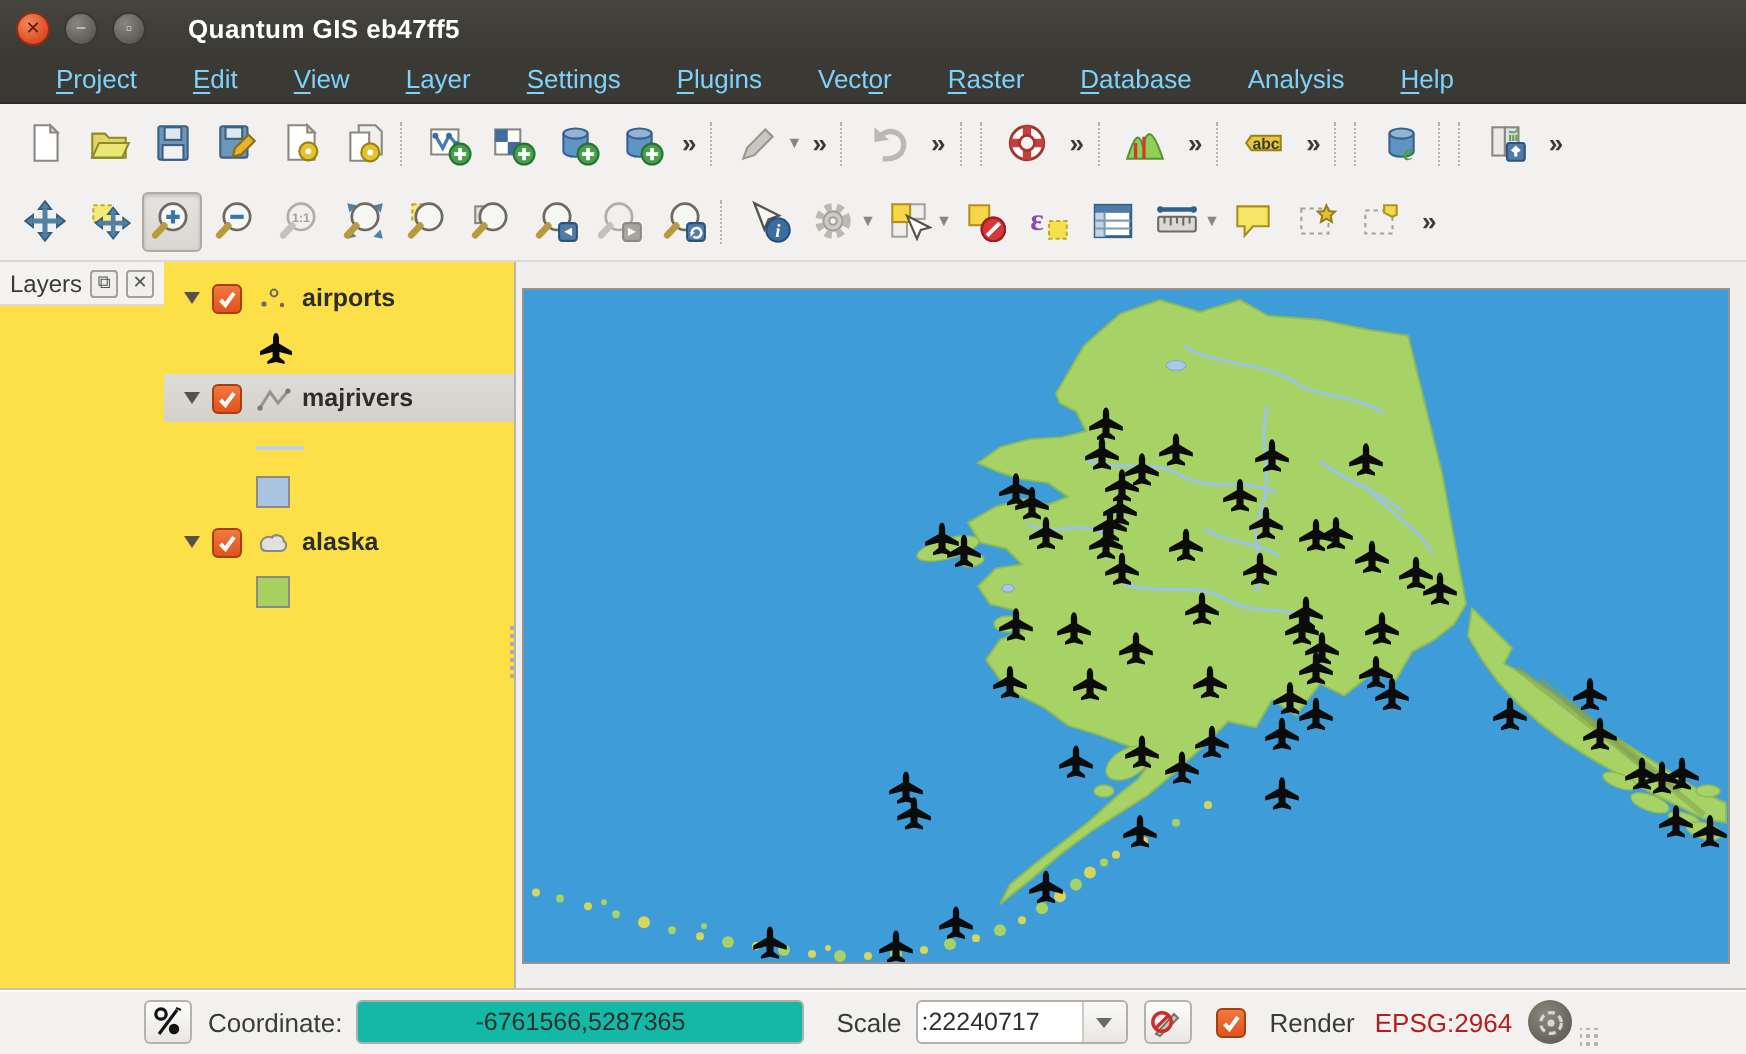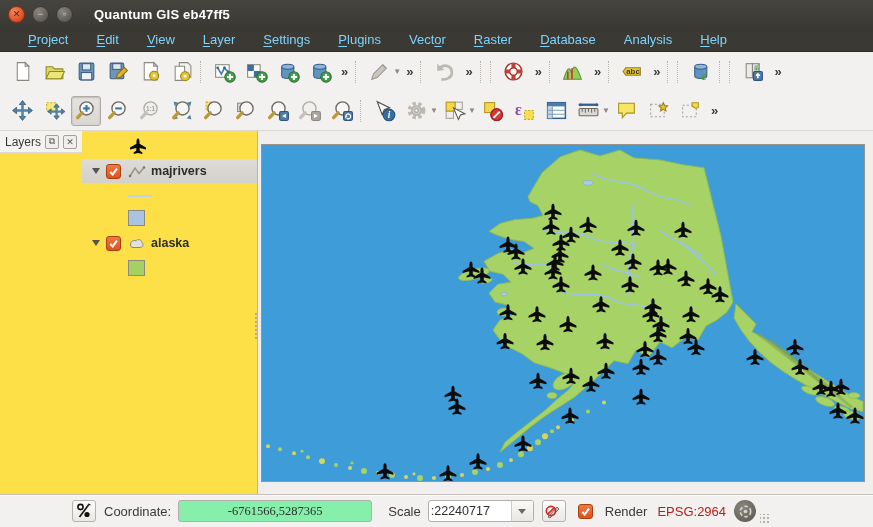--- a/index.html
+++ b/index.html
@@ -56,21 +56,21 @@
   
   .map-area { flex:1; background:#f0efed; padding:13px 8px 12px 3px; min-width:0; position:relative; }
   .map-canvas { width:100%; height:100%; border:1px solid #98948d; background:#3E9CD9; }
   .map-canvas svg { display:block; width:100%; height:100%; }
 
   
   .statusbar { height:33px; background:#f2f1ef; border-top:1px solid #c6c2bb; box-shadow:inset 0 1px 0 #fbfaf9; display:flex; align-items:center; padding:0 6px; flex:none; font-size:13px; color:#3a3a38; }
   .sb-spacer { width:66px; }
   .sb-iconbtn { width:24px; height:22px; border:1px solid #b7b3ac; border-radius:3px; background:linear-gradient(#fdfdfc,#e9e7e3); display:flex; align-items:center; justify-content:center; margin-right:8px; }
   .sb-label { margin-right:7px; }
-  .coord-input { width:194px; height:22px; border:1px solid #b3afa8; border-radius:3px; background:#86efac; text-align:center; font-size:12.5px; color:#2e2e2c; font-family:Liberation Serif, serif; }
+  .coord-input { width:224px; height:22px; border:1px solid #b3afa8; border-radius:3px; background:#14b8a6; text-align:center; font-size:12.5px; color:#2e2e2c; font-family:Liberation Sans, sans-serif; }
   .scale-combo { width:106px; height:22px; border:1px solid #b3afa8; border-radius:3px; background:#ffffff; display:flex; align-items:center; overflow:hidden; }
   .scale-text { flex:1; font-size:12.5px; color:#2e2e2c; padding-left:2px; white-space:nowrap; }
   .combo-arrow-box { width:22px; height:100%; border-left:1px solid #cfccc6; background:linear-gradient(#fafaf9,#e9e7e3); display:flex; align-items:center; justify-content:center; }
   .combo-arrow { width:0; height:0; border-left:4px solid transparent; border-right:4px solid transparent; border-top:5px solid #6d6a64; }
   .render-wrap { display:flex; align-items:center; margin:0 10px 0 12px; }
   .epsg { color:#b91c1c; margin-right:8px; }
   .crs-btn { width:22px; height:22px; border-radius:50%; background:radial-gradient(circle at 40% 35%, #8a8必7e, #5e5b54); background-color:#676era; display:flex; align-items:center; justify-content:center; }
   .grip { width:10px; height:10px; margin-left:4px; background-image:radial-gradient(#b5b1aa 1px, transparent 1.2px); background-size:4px 4px; background-position:bottom right; align-self:flex-end; margin-bottom:3px; }
 </style>
 </head>
@@ -406,20 +406,38 @@
 
   <div class="content">
     <div class="panel">
       <div class="panel-header">
         <div class="panel-title">Layers</div>
         <div class="panel-btn">⧉</div>
         <div class="panel-btn">✕</div>
       </div>
       <div class="panel-body" id="layer-tree">
         <div class="panel-splitter-handle"></div>
+      <div class="layer-row">
+            <div class="tree-arrow">
+              <div class="arr-down"></div>
+            </div>
+            <div class="chk">
+              <svg width="11" height="11" viewBox="0 0 12 12">
+                <path d="M2.5 6.5l2.6 2.8L9.8 2.8" stroke="#fff" stroke-width="2.2" fill="none"></path>
+              </svg>
+            </div>
+            <div class="geom-ic">
+              <svg width="20" height="15">
+                <circle cx="5" cy="10" r="1.3" fill="#6d6a64"></circle>
+                <circle cx="10" cy="4.5" r="1.7" fill="none" stroke="#6d6a64"></circle>
+                <circle cx="14" cy="10.5" r="1.1" fill="#6d6a64"></circle>
+              </svg>
+            </div>
+            <span class="layer-label">airports</span>
+          </div>
           <div class="legend-row">
             <svg width="20" height="20" viewBox="-10 -10 20 20">
               <path d="M0,-7.5 C1,-7.5 1.5,-6 1.5,-4.5 L1.5,-2.2 L8,1.6 L8,3.6 L1.7,2 L1.7,4.6 L4.3,6.6 L4.3,8 L0,7 L-4.3,8 L-4.3,6.6 L-1.7,4.6 L-1.7,2 L-8,3.6 L-8,1.6 L-1.5,-2.2 L-1.5,-4.5 C-1.5,-6 -1,-7.5 0,-7.5 Z" fill="#0a0a0a"></path>
             </svg>
           </div>
           <div class="layer-row selected">
             <div class="tree-arrow">
               <div class="arr-down"></div>
             </div>
             <div class="chk">

